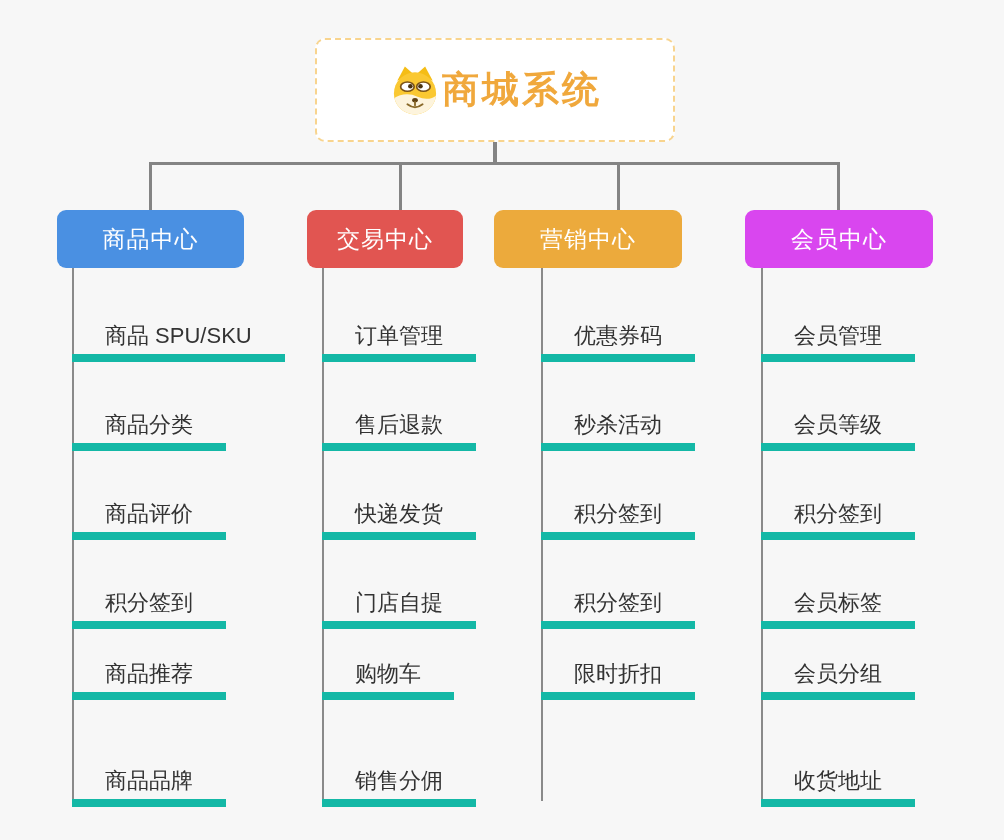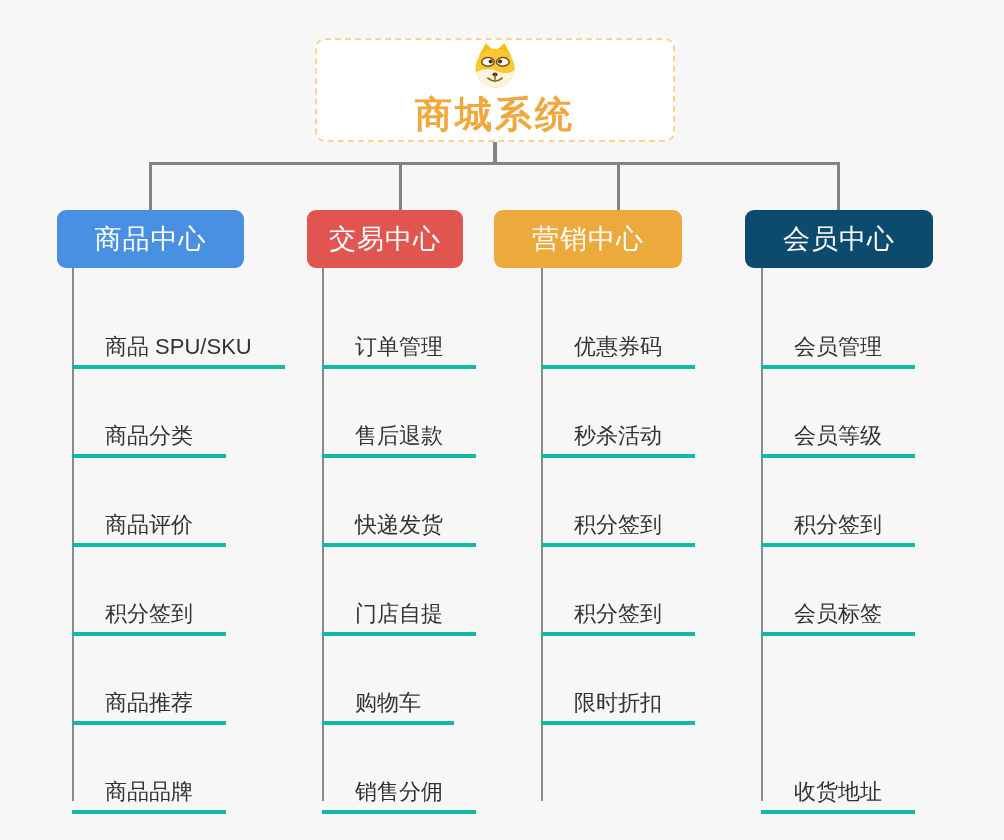--- a/index.html
+++ b/index.html
@@ -21,21 +21,20 @@
     left: 315px; top: 38px;
     width: 356px; height: 100px;
     background: #ffffff;
     border: 2px dashed #f8d48e;
     border-radius: 10px;
     display: flex;
     align-items: center;
     justify-content: center;
     gap: 0;
     cursor: pointer;
-    flex-direction: column;
   }
   .root-title {
     font-size: 37px;
     font-weight: 600;
     letter-spacing: 3px;
     color: #f0a83c;
     white-space: nowrap;
   }
 
   
@@ -45,49 +44,48 @@
   .drop      { top: 164px; width: 3px; height: 46px; }
   .d1 { left: 149px; } .d2 { left: 399px; } .d3 { left: 617px; } .d4 { left: 837px; }
 
   
   .branch {
     position: absolute;
     top: 210px; height: 58px;
     border-radius: 9px;
     display: flex; align-items: center; justify-content: center;
     color: #ffffff;
-    font-size: 27px;
+    font-size: 23px;
     letter-spacing: 1px;
     white-space: nowrap;
     cursor: pointer;
   }
   .b1 { left: 57px;  width: 187px; background: #4a90e2; }
   .b2 { left: 307px; width: 156px; background: #e15551; }
   .b3 { left: 494px; width: 188px; background: #ecaa3c; }
   .b4 { left: 745px; width: 188px; background: #6fc13f; }
 
   
   .colline { position: absolute; width: 2px; top: 268px; height: 533px; background: #8a8a8a; }
   .cl1 { left: 72px; } .cl2 { left: 322px; } .cl3 { left: 541px; } .cl4 { left: 761px; }
 
   
   .leaf {
     position: absolute;
     padding: 0 33px 4px 33px;
-    border-bottom: 4px solid #14b8a6;
+    border-bottom: 8px solid #14b8a6;
     font-size: 22px;
     line-height: 28px;
     color: #333333;
     white-space: nowrap;
     cursor: pointer;
-    margin-top: 11px;
   }
   .c1 { left: 72px; } .c2 { left: 322px; } .c3 { left: 541px; } .c4 { left: 761px; }
   .r1 { top: 322px; } .r2 { top: 411px; } .r3 { top: 500px; }
-  .r4 { top: 589px; } .r5 { top: 678px; } .r6 { top: 767px; }
+  .r4 { top: 589px; } .r5 { top: 660px; } .r6 { top: 767px; }
 </style>
 </head>
 <body>
 
 <div class="canvas">
 
   <div class="root">
     <svg viewBox="0 0 64 64" width="54" height="54" aria-hidden="true">
       <polygon points="11,21 20,4 30,13" fill="#f5bd16"></polygon>
       <polygon points="34,13 44,4 53,21" fill="#f5bd16"></polygon>
@@ -111,21 +109,21 @@
   <div class="line root-stub"></div>
   <div class="line trunk"></div>
   <div class="line drop d1"></div>
   <div class="line drop d2"></div>
   <div class="line drop d3"></div>
   <div class="line drop d4"></div>
 
   <div class="branch b1" style="background-color: rgb(74, 144, 226);">商品中心</div>
   <div class="branch b2" style="background-color: rgb(225, 85, 81);">交易中心</div>
   <div class="branch b3" style="background-color: rgb(236, 170, 60);">营销中心</div>
-  <div class="branch b4" style="background-color: #0c4a6e;">会员中心</div>
+  <div class="branch b4" style="background-color: #d946ef;">会员中心</div>
 
   <div class="colline cl1"></div>
   <div class="colline cl2"></div>
   <div class="colline cl3"></div>
   <div class="colline cl4"></div>
 
   <div class="leaf c1 r1">商品 SPU/SKU</div>
   <div class="leaf c1 r2">商品分类</div>
   <div class="leaf c1 r3">商品评价</div>
   <div class="leaf c1 r4">积分签到</div>
@@ -142,15 +140,16 @@
   <div class="leaf c3 r1">优惠券码</div>
   <div class="leaf c3 r2">秒杀活动</div>
   <div class="leaf c3 r3">积分签到</div>
   <div class="leaf c3 r4">积分签到</div>
   <div class="leaf c3 r5">限时折扣</div>
 
   <div class="leaf c4 r1">会员管理</div>
   <div class="leaf c4 r2">会员等级</div>
   <div class="leaf c4 r3">积分签到</div>
   <div class="leaf c4 r4">会员标签</div>
+  <div class="leaf c4 r5">会员分组</div>
   <div class="leaf c4 r6">收货地址</div>
 
 </div>
 
 </body></html>

